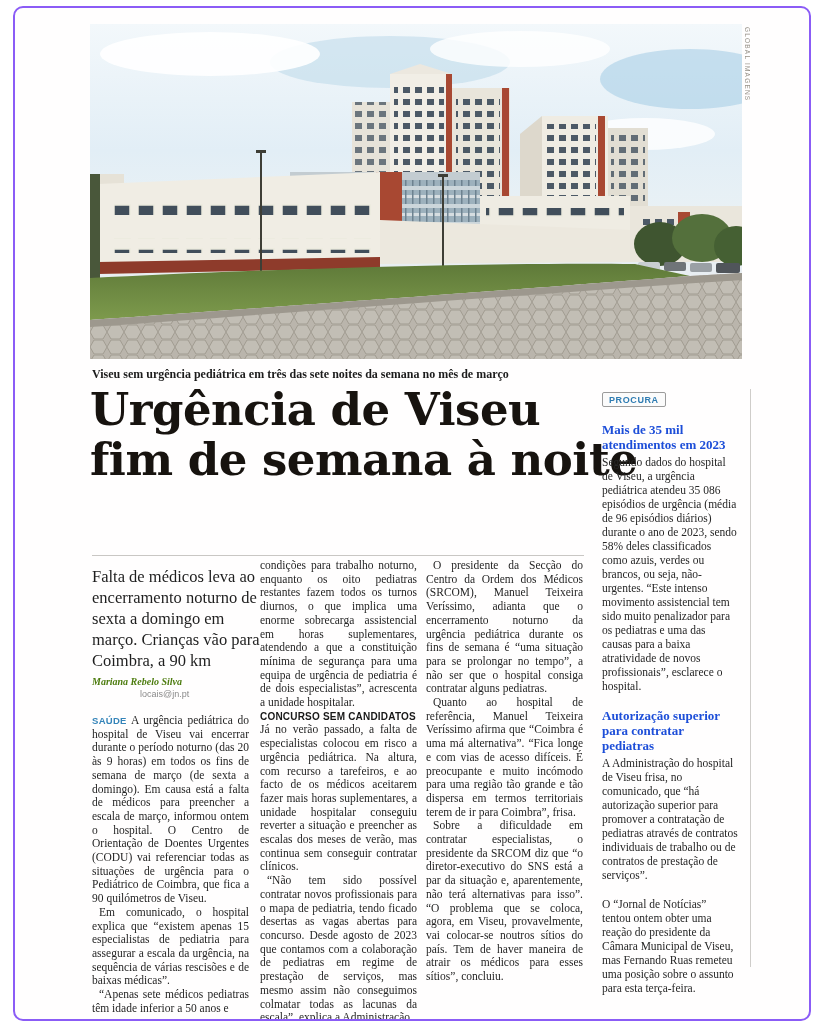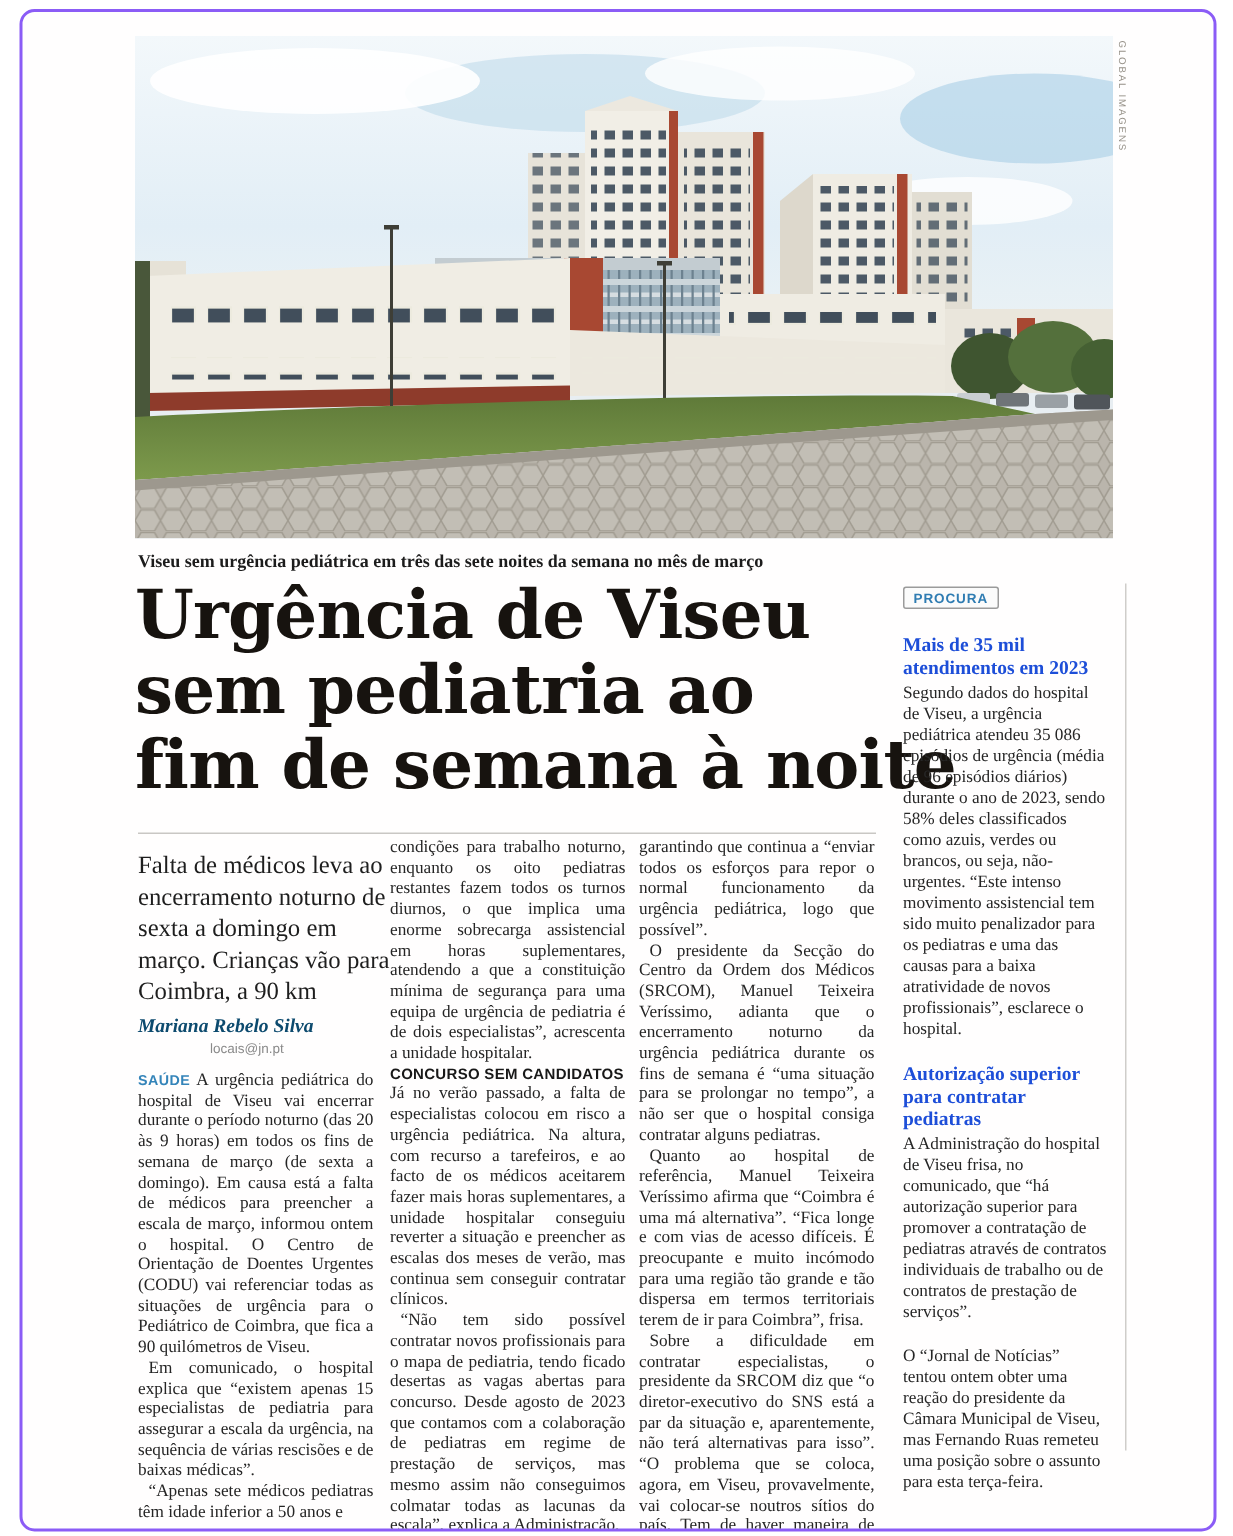--- a/index.html
+++ b/index.html
@@ -17,21 +17,21 @@
 
   .headline{position:absolute;left:75px;top:377px;width:600px;font-weight:bold;color:#17130f;
             font-size:45px;line-height:50px;letter-spacing:-0.5px;font-family:"DejaVu Serif","Liberation Serif",serif;}
   .headline span{display:block;}
 
   .toprule{position:absolute;left:77px;top:547px;width:492px;height:1px;background:#c9c7c4;}
 
   .lead{position:absolute;left:77px;top:558px;width:176px;font-size:16.5px;line-height:21px;color:#1e1e1e;}
 
   .byline{position:absolute;left:77px;top:668px;width:170px;}
-  .byline .author{font-weight:bold;font-style:italic;font-size:13px;color:#0c4a6e;}
+  .byline .author{font-weight:bold;font-style:italic;font-size:10px;color:#4d7c0f;}
   .byline .email{font-family:"Liberation Sans",sans-serif;font-size:9px;color:#8a8a8a;margin-top:2px;padding-left:48px;}
 
   .bodycol{position:absolute;width:157px;font-size:11.5px;line-height:13.7px;color:#252525;
            text-align:justify;}
   .bodycol p{margin:0;}
   .indent{text-indent:7px;}
   #col1{left:77px;top:706px;}
   #col2{left:245px;top:551px;}
   #col3{left:411px;top:551px;}
 
@@ -149,21 +149,20 @@
         <path d="M0 296 C200 282 450 264 600 252 L652 249 L652 335 L0 335 Z" fill="url(#hex)"></path>
         <path d="M0 296 C200 282 450 264 600 252 L652 249 L652 256 C470 268 210 288 0 303 Z" fill="#9d988e"></path>
       </svg>
     </div>
     <div class="credit">GLOBAL IMAGENS</div>
 
     <div class="caption">Viseu sem urgência pediátrica em três das sete noites da semana no mês de março</div>
 
     <h1 class="headline" style="margin:0;">
       <span>Urgência de Viseu</span>
-      <span>sem pediatria ao</span>
       <span>fim de semana à noite</span>
     </h1>
 
     <div class="toprule"></div>
 
     <div class="lead">Falta de médicos leva ao encerramento noturno de sexta a domingo em março. Crianças vão para Coimbra, a 90 km</div>
 
     <div class="byline">
       <div class="author">Mariana Rebelo Silva</div>
       <div class="email">locais@jn.pt</div>
@@ -176,21 +175,20 @@
     </div>
 
     <div class="bodycol" id="col2">
       <p>condições para trabalho noturno, enquanto os oito pediatras restantes fazem todos os turnos diurnos, o que implica uma enorme sobrecarga assistencial em horas suplementares, atendendo a que a constituição mínima de segurança para uma equipa de urgência de pediatria é de dois especialistas”, acrescenta a unidade hospitalar.</p>
       <p class="subhead">CONCURSO SEM CANDIDATOS</p>
       <p>Já no verão passado, a falta de especialistas colocou em risco a urgência pediátrica. Na altura, com recurso a tarefeiros, e ao facto de os médicos aceitarem fazer mais horas suplementares, a unidade hospitalar conseguiu reverter a situação e preencher as escalas dos meses de verão, mas continua sem conseguir contratar clínicos.</p>
       <p class="indent">“Não tem sido possível contratar novos profissionais para o mapa de pediatria, tendo ficado desertas as vagas abertas para concurso. Desde agosto de 2023 que contamos com a colaboração de pediatras em regime de prestação de serviços, mas mesmo assim não conseguimos colmatar todas as lacunas da escala”, explica a Administração,</p>
     </div>
 
     <div class="bodycol" id="col3">
-      <p>garantindo que continua a “enviar todos os esforços para repor o normal funcionamento da urgência pediátrica, logo que possível”.</p>
       <p class="indent">O presidente da Secção do Centro da Ordem dos Médicos (SRCOM), Manuel Teixeira Veríssimo, adianta que o encerramento noturno da urgência pediátrica durante os fins de semana é “uma situação para se prolongar no tempo”, a não ser que o hospital consiga contratar alguns pediatras.</p>
       <p class="indent">Quanto ao hospital de referência, Manuel Teixeira Veríssimo afirma que “Coimbra é uma má alternativa”. “Fica longe e com vias de acesso difíceis. É preocupante e muito incómodo para uma região tão grande e tão dispersa em termos territoriais terem de ir para Coimbra”, frisa.</p>
       <p class="indent"><span>Sobre a dificuldade em contratar especialistas, o presidente da SRCOM diz que “o diretor-executivo do SNS está a par da situação e, aparentemente, não terá alternativas para isso”. “O problema que se coloca, agora, em Viseu, provavelmente, vai colocar-se noutros sítios do país. Tem de haver maneira de atrair os médicos para esses sítios”, concluiu.</span> </p>
     </div>
 
     <div class="sidebar">
       <span class="tagbox">PROCURA</span>
 
       <div class="sb-section">
         <p class="sb-title">Mais de 35 mil atendimentos em 2023</p>

